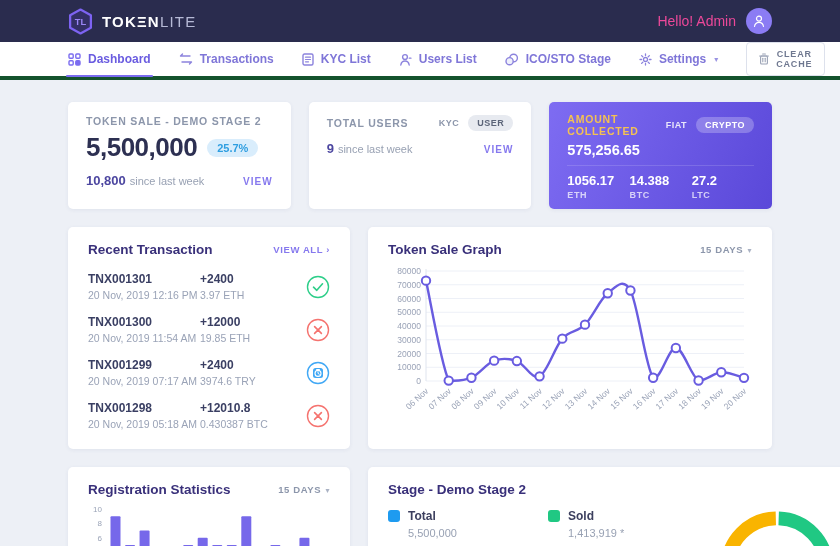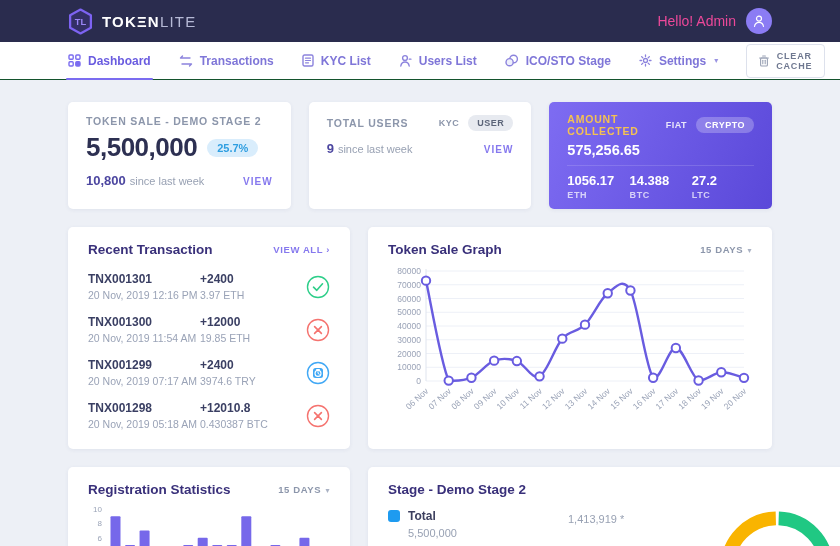--- a/index.html
+++ b/index.html
@@ -10,21 +10,21 @@
   
   .topbar { height:42px; background:#2a2c4e; display:flex; align-items:center; justify-content:space-between; padding:0 68px; }
   .brand { display:flex; align-items:center; gap:9px; cursor:pointer; }
   .brand-text { font-size:15px; letter-spacing:1.2px; color:#fff; font-weight:700; }
   .brand-text .lite { color:#b6bad6; font-weight:400; }
   .topuser { display:flex; align-items:center; gap:10px; }
   .greeting { color:#ec4899; font-size:14px; }
   .avatar { width:26px; height:26px; border-radius:50%; background:#8b7cf4; display:flex; align-items:center; justify-content:center; }
 
   
-  .navbar { height:38px; background:#fff; border-bottom:1px solid #14532d; display:flex; align-items:stretch; padding:0 68px; gap:28px; }
+  .navbar { height:38px; background:#fff; border-bottom:4px solid #14532d; display:flex; align-items:stretch; padding:0 68px; gap:28px; }
   .nav-item { position:relative; display:flex; align-items:center; gap:7px; font-size:12px; font-weight:600; color:#7f76d8; cursor:pointer; white-space:nowrap; }
   .nav-item .nv-ic { display:flex; align-items:center; }
   .nav-item.active { color:#6a5ce0; }
   .nav-item.active::after { content:""; position:absolute; left:-2px; right:-2px; bottom:-1px; height:2px; background:#7b6cf0; border-radius:2px; }
   .nav-caret { font-size:8px; color:#9a93e2; margin-left:1px; }
   .clear-cache { margin-left:auto; align-self:center; display:flex; align-items:center; gap:7px; background:#fff; border:1px solid #dde1ec; border-radius:4px; padding:6px 12px; font-family:inherit; font-size:9px; font-weight:700; letter-spacing:.8px; color:#6f7890; cursor:pointer; }
 
   
   .main { padding:22px 68px 0; }
   .row { display:grid; gap:18px; margin-bottom:18px; }
@@ -426,20 +426,24 @@
         <div class="stage-body">
           <div class="legend-grid">
             <div>
               <div class="lg-head">
                   <span class="lg-swatch" style="background: rgb(30, 155, 240);"></span>
                   <span class="lg-label">Total</span>
                 </div>
               <div class="lg-value">5,500,000</div>
             </div>
             <div>
+              <div class="lg-head">
+                  <span class="lg-swatch" style="background: rgb(32, 200, 131);"></span>
+                  <span class="lg-label">Sold</span>
+                </div>
               <div class="lg-value">1,413,919 *</div>
             </div>
 
           </div>
           <div class="donut-box">
             <svg id="donut-chart" width="138" height="138" viewBox="0 0 150 150">
                 <circle cx="75" cy="75" r="54" fill="none" stroke="#20c883" stroke-width="15" stroke-dasharray="83.4658336205736 255.82617296712402" stroke-dashoffset="-1.8661060362323372" transform="rotate(-90 75 75)"></circle>
                 <circle cx="75" cy="75" r="54" fill="none" stroke="#f9b400" stroke-width="15" stroke-dasharray="248.36174882219467 90.93025776550297" stroke-dashoffset="-89.06415172927063" transform="rotate(-90 75 75)"></circle>
                 <text x="75" y="79" text-anchor="middle" font-size="16.5" font-weight="bold" fill="#3a3f5c">5,500,000</text>
                 <text x="75" y="95" text-anchor="middle" font-size="9.5" letter-spacing="1" fill="#9aa3b7">TLE</text>

